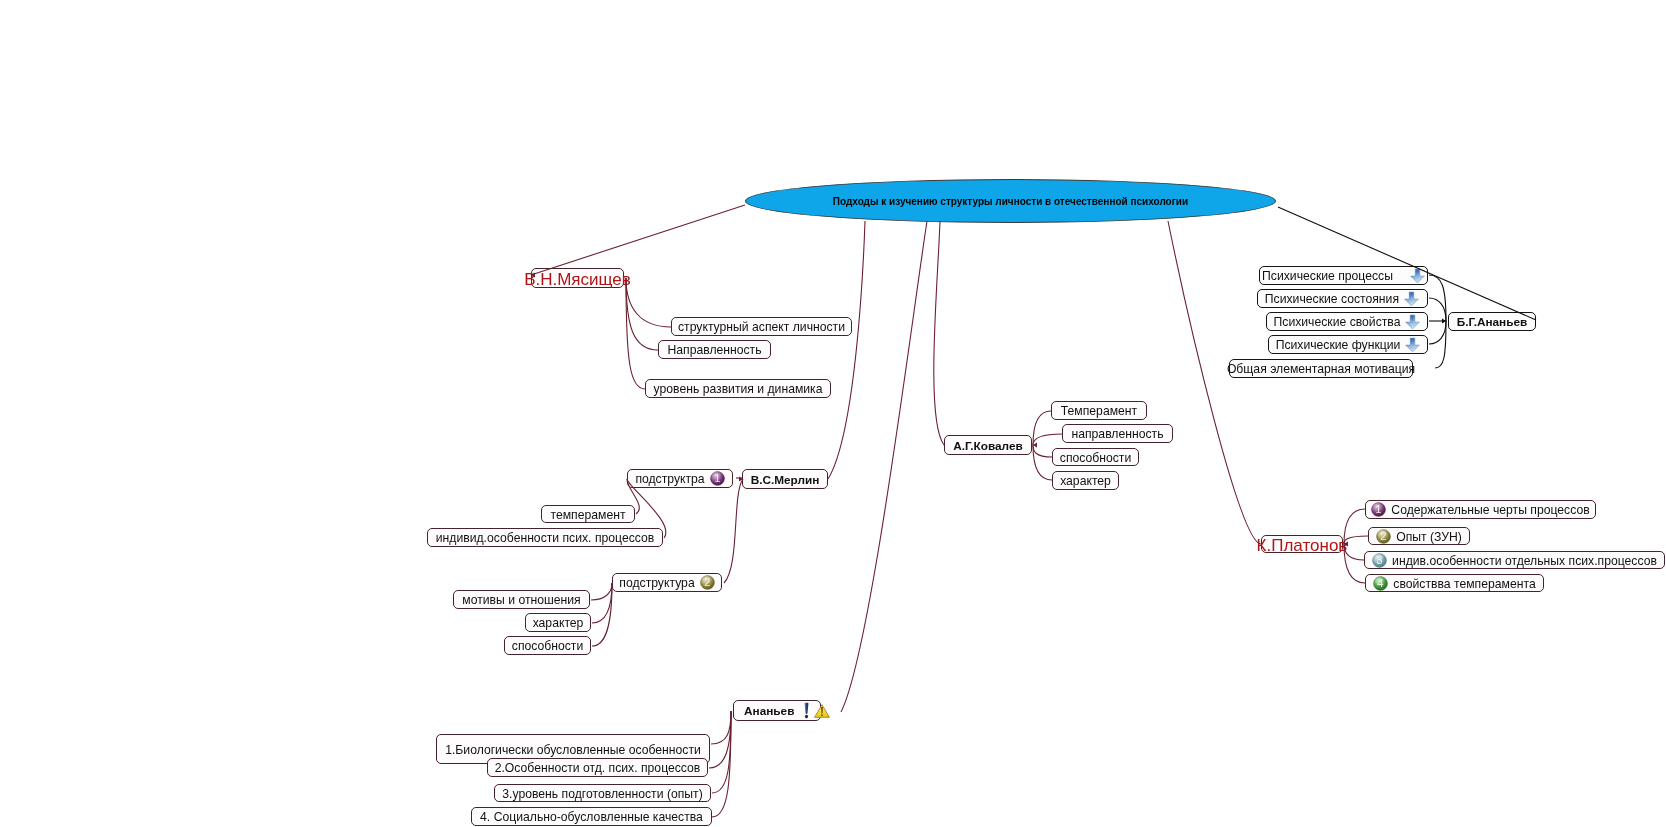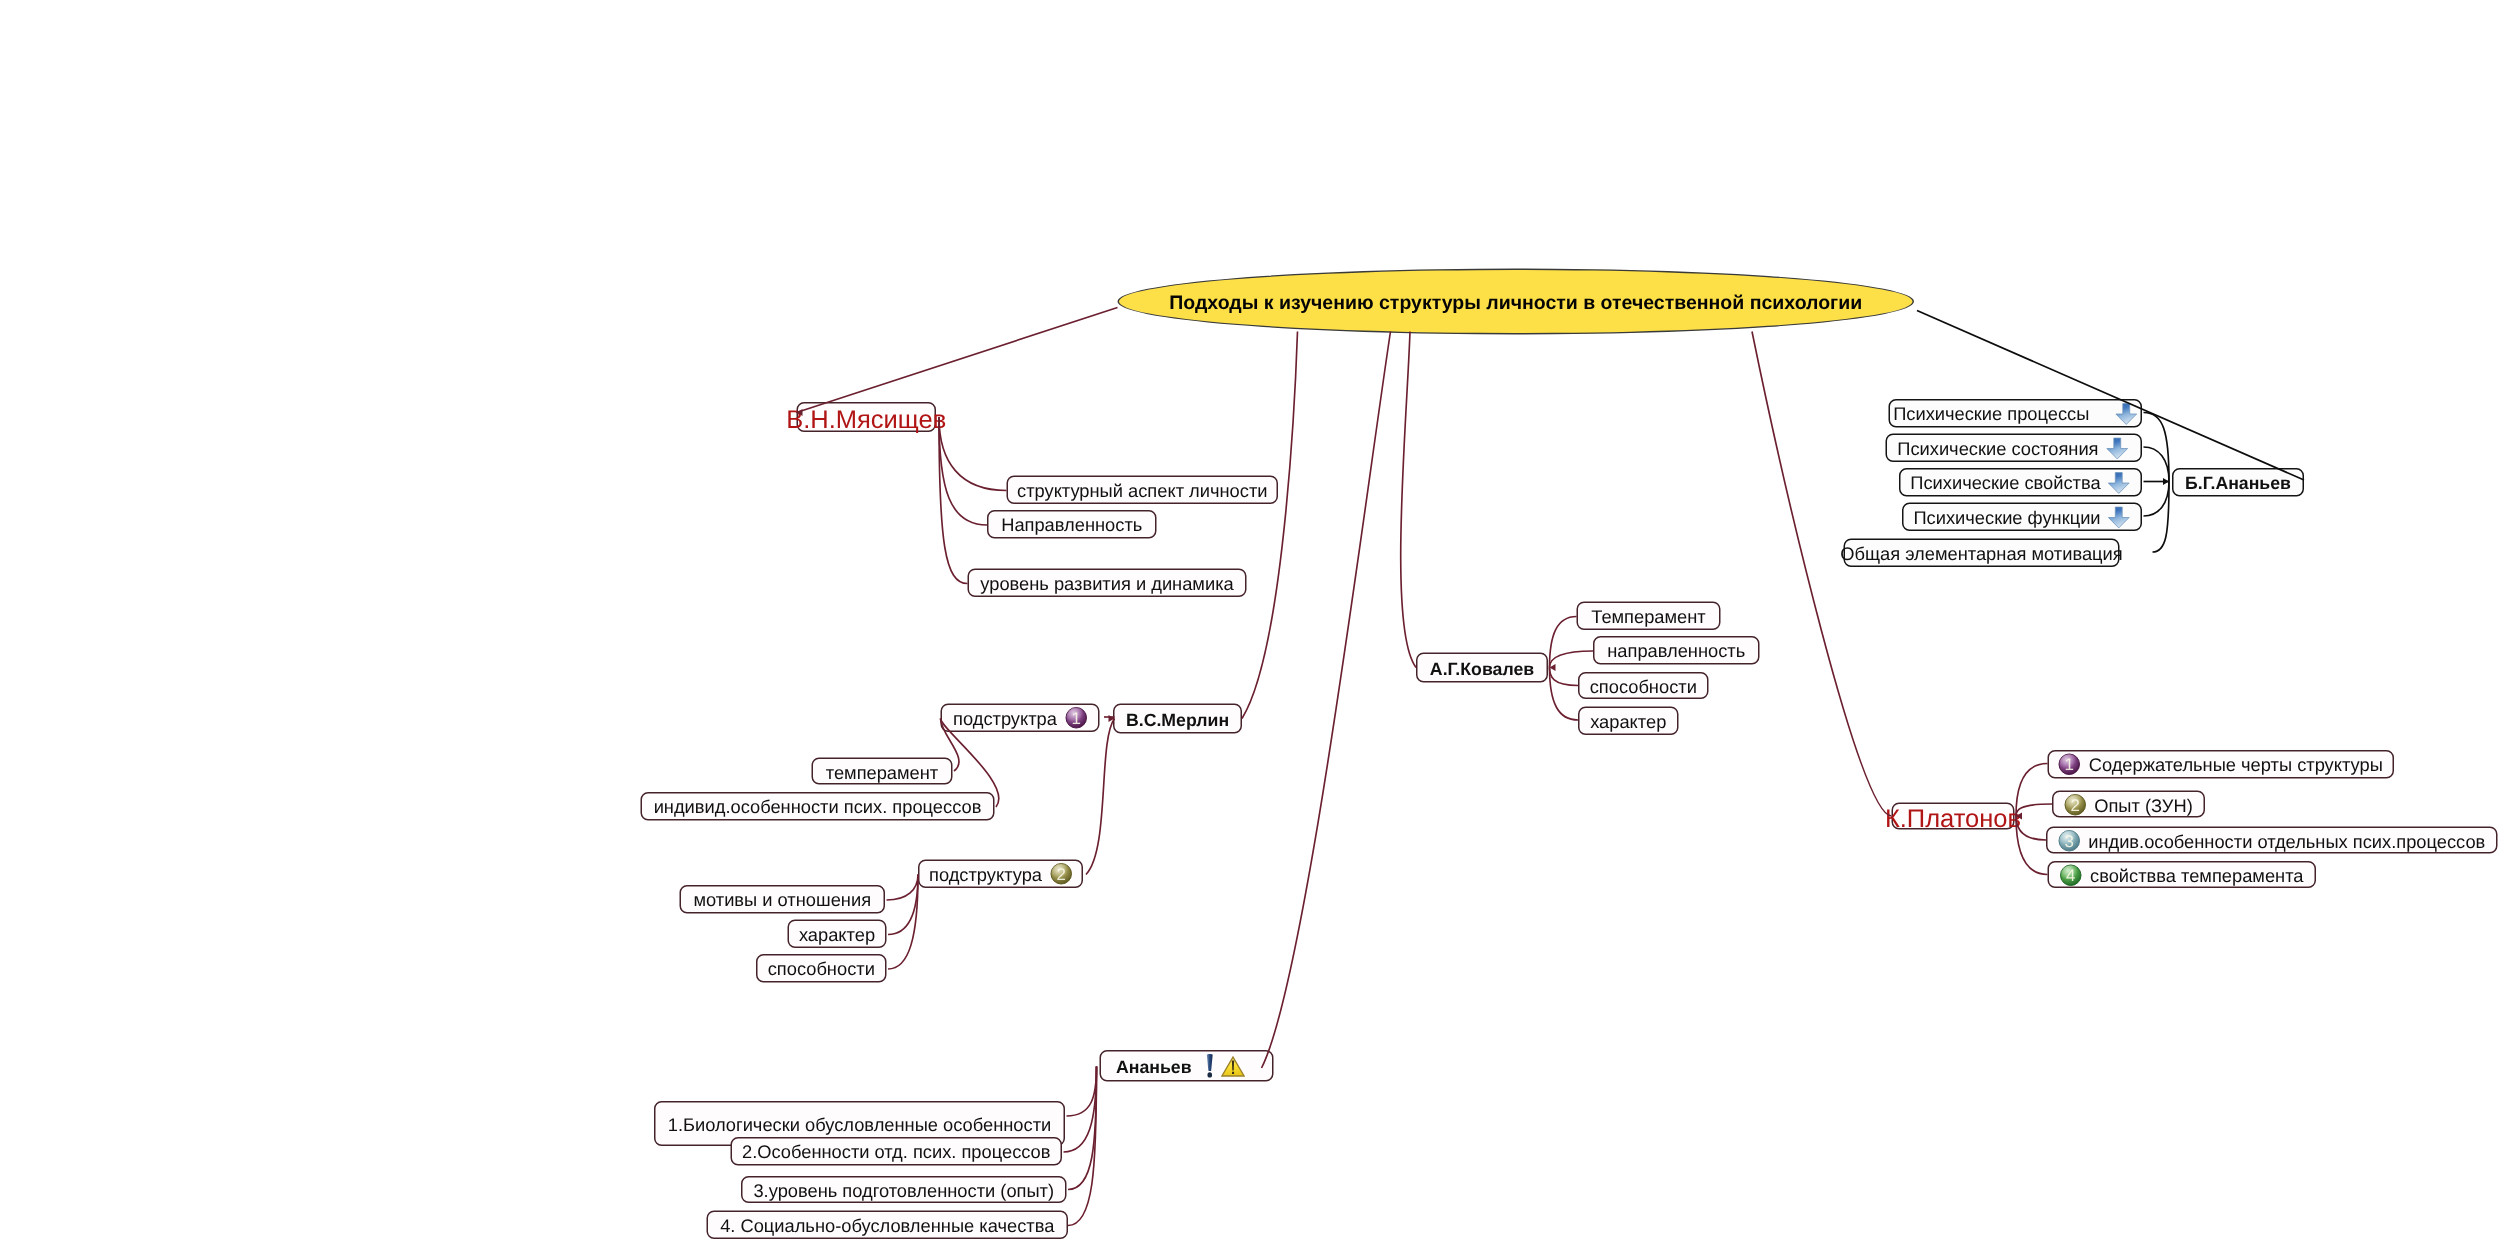--- a/index.html
+++ b/index.html
@@ -8,22 +8,22 @@
   #stage{position:relative;width:1666px;height:827px;background:#ffffff;}
   svg#edges{position:absolute;left:0;top:0;width:1666px;height:827px;overflow:visible;z-index:5;}
   .node{position:absolute;box-sizing:border-box;border:1px solid #45232a;border-radius:5px;
         background:#fffcfd;display:flex;align-items:center;white-space:nowrap;
         font-size:12.2px;color:#111;line-height:19px;padding:0 8px;justify-content:center;}
   .node .lab{display:inline-block;position:relative;top:1px;}
   .node.k{border-color:#141414;background:#fcfcfc;}
   .node.bold .lab{font-weight:bold;font-size:11.8px;}
   .node.red .lab{color:#b11414;font-weight:normal;font-size:17px;}
   .ell{position:absolute;box-sizing:border-box;border:1px solid #3a3a3a;border-radius:50%;
-       background:#fde047;display:flex;align-items:center;justify-content:center;
-       font-weight:bold;font-size:13px;color:#050505;}
+       background:#0ea5e9;display:flex;align-items:center;justify-content:center;
+       font-weight:bold;font-size:10px;color:#050505;}
   .ic{display:inline-block;vertical-align:middle;flex:0 0 auto;}
   .node .ic.pre{margin-right:5px;}
   .node .ic.post{margin-left:5px;}
   .node[data-name="node-ananiev"]{justify-content:flex-start;padding-left:10px;}
   .node[data-name="node-ananiev"] [data-name="excl-icon"]{margin-left:10px;}
 </style>
 </head>
 <body>
 
 <div id="stage" data-name="mindmap-canvas">
@@ -128,21 +128,21 @@
     </div>
     <div class="node" data-name="node-me-s2c1" style="left: 453px; top: 590px; height: 19px; width: 137px;">
       <span class="lab" data-name="node-label">мотивы и отношения</span>
     </div>
     <div class="node" data-name="node-me-s2c2" style="left: 525px; top: 613px; height: 19px; width: 66px;">
       <span class="lab" data-name="node-label">характер</span>
     </div>
     <div class="node" data-name="node-me-s2c3" style="left: 504px; top: 636px; height: 19px; width: 87px;">
       <span class="lab" data-name="node-label">способности</span>
     </div>
-    <div class="node bold" data-name="node-ananiev" style="left: 733px; top: 700px; height: 21px; width: 116px;">
+    <div class="node bold" data-name="node-ananiev" style="left: 733px; top: 700px; height: 21px; width: 88px;">
       <span class="lab" data-name="node-label">Ананьев</span>
       <svg width="5" height="17" viewBox="0 0 5 17" class="ic post" data-name="excl-icon">
         <defs data-name="icon-shape">
           <linearGradient id="exg" x1="0" y1="0" x2="1" y2="0" data-name="icon-shape">
             <stop offset="0%" stop-color="#7e94b4" data-name="icon-shape"></stop>
             <stop offset="45%" stop-color="#2d4d80" data-name="icon-shape"></stop>
             <stop offset="100%" stop-color="#10284f" data-name="icon-shape"></stop>
           </linearGradient>
         </defs>
         <path d="M0.55 1.2 C0.55 0.5 4.45 0.5 4.45 1.2 L3.45 11.6 C3.45 12.2 1.55 12.2 1.55 11.6 Z" fill="url(#exg)" data-name="icon-shape"></path>
@@ -201,21 +201,21 @@
           </radialGradient>
           <radialGradient id="hg1" cx="38%" cy="26%" r="46%" data-name="icon-shape">
             <stop offset="0%" stop-color="#ffffff" stop-opacity="0.55" data-name="icon-shape"></stop>
             <stop offset="100%" stop-color="#ffffff" stop-opacity="0" data-name="icon-shape"></stop>
           </radialGradient>
         </defs>
         <circle cx="8" cy="8" r="7.3" fill="url(#ng1)" stroke="#4a1546" stroke-width="0.7" data-name="icon-shape"></circle>
         <circle cx="8" cy="8" r="7.3" fill="url(#hg1)" data-name="icon-shape"></circle>
         <text x="8" y="12.1" text-anchor="middle" font-family="Liberation Sans, sans-serif" font-size="12" fill="#fbfbe8" fill-opacity="0.88" data-name="icon-shape">1</text>
       </svg>
-      <span class="lab" data-name="node-label">Содержательные черты структуры</span>
+      <span class="lab" data-name="node-label">Содержательные черты процессов</span>
     </div>
     <div class="node" data-name="node-p-c2" style="left: 1368px; top: 527px; height: 18px; width: 102px;">
       <svg width="15" height="15" viewBox="0 0 16 16" class="ic pre" data-name="n2-icon">
         <defs data-name="icon-shape">
           <radialGradient id="ng2" cx="38%" cy="30%" r="72%" data-name="icon-shape">
             <stop offset="0%" stop-color="#cfc88c" data-name="icon-shape"></stop>
             <stop offset="48%" stop-color="#a39b55" data-name="icon-shape"></stop>
             <stop offset="100%" stop-color="#5f5a20" data-name="icon-shape"></stop>
           </radialGradient>
           <radialGradient id="hg2" cx="38%" cy="26%" r="46%" data-name="icon-shape">

